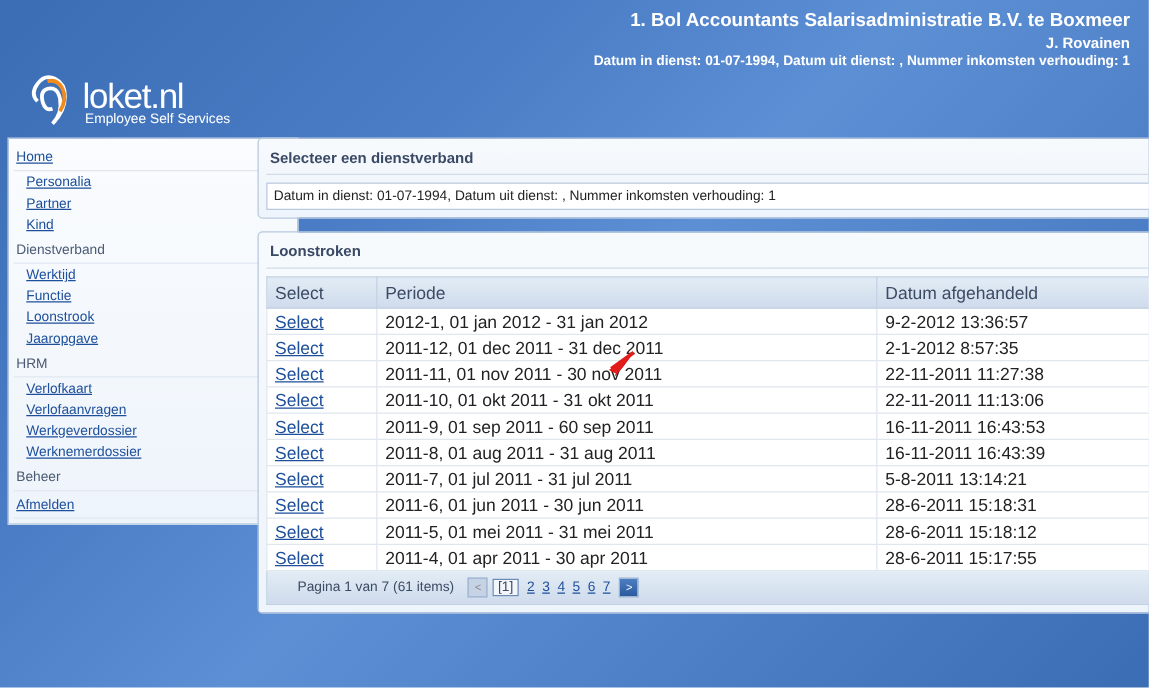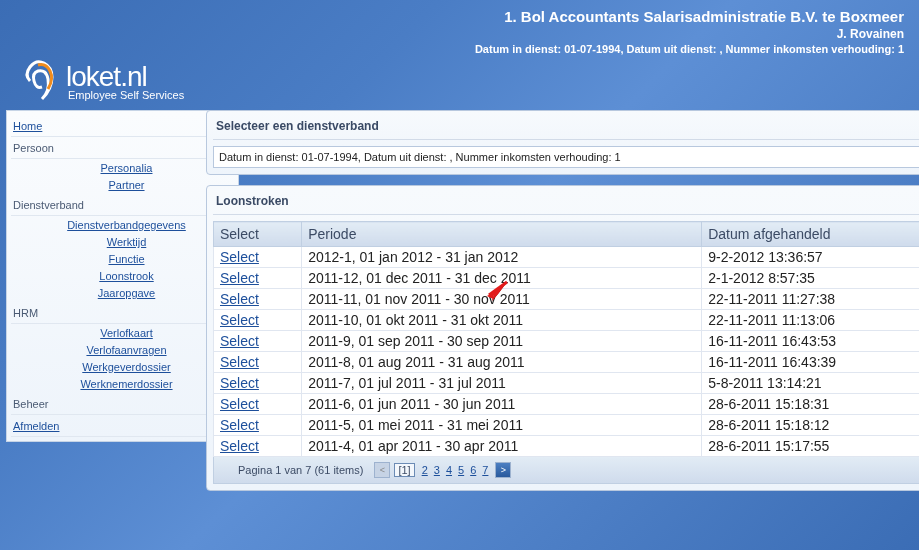--- a/index.html
+++ b/index.html
@@ -39,21 +39,20 @@
 .logo-text .big { font-size: 28px; font-weight: normal; letter-spacing: -1px; }
 .logo-text .sub { font-size: 11px; margin-top: -4px; padding-left: 2px; }
 
 .sidebar {
   position: absolute;
   top: 110px; left: 6px;
   width: 233px;
   background: linear-gradient(to bottom, #fafcfe 0%, #eef4fb 100%);
   border: 1px solid #c6d4e6;
   padding: 4px;
-  text-align: center;
 }
 .side-row {
   display: flex;
   align-items: center;
   justify-content: space-between;
   padding: 2px 2px;
   border-bottom: 1px solid #e0e7f0;
   color: #4a5a73;
   cursor: pointer;
   margin-bottom: 0;
@@ -192,31 +191,27 @@
     <div class="big">loket.nl</div>
     <div class="sub">Employee Self Services</div>
   </div>
 </div>
 
 <div class="sidebar" id="sidebar">
     <div class="side-row">
       <span style="color: rgb(29, 79, 155); text-decoration: underline;">Home</span>
       <span class="chev">▼</span>
     </div>
-    <div class="side-row">
-      <span>Persoon</span>
-      <span class="chev">▲</span>
-    </div>
     <div class="side-link">Personalia</div>
     <div class="side-link">Partner</div>
+    <div class="side-link">Kind</div>
     <div class="side-row">
       <span>Dienstverband</span>
       <span class="chev">▼</span>
     </div>
-    <div class="side-link">Dienstverbandgegevens</div>
     <div class="side-link">Werktijd</div>
     <div class="side-link">Functie</div>
     <div class="side-link">Loonstrook</div>
     <div class="side-link">Jaaropgave</div>
     <div class="side-row">
       <span>HRM</span>
       <span class="chev">▼</span>
     </div>
     <div class="side-link">Verlofkaart</div>
     <div class="side-link">Verlofaanvragen</div>
@@ -275,21 +270,21 @@
             <td class="num">1</td>
           </tr>
           <tr>
             <td><span class="sel-link">Select</span></td>
             <td>2011-10, 01 okt 2011 - 31 okt 2011</td>
             <td>22-11-2011 11:13:06</td>
             <td class="num">1</td>
           </tr>
           <tr>
             <td><span class="sel-link">Select</span></td>
-            <td>2011-9, 01 sep 2011 - 30 sep 2011</td>
+            <td>2011-9, 01 sep 2011 - 60 sep 2011</td>
             <td>16-11-2011 16:43:53</td>
             <td class="num">1</td>
           </tr>
           <tr>
             <td><span class="sel-link">Select</span></td>
             <td>2011-8, 01 aug 2011 - 31 aug 2011</td>
             <td>16-11-2011 16:43:39</td>
             <td class="num">1</td>
           </tr>
           <tr>

